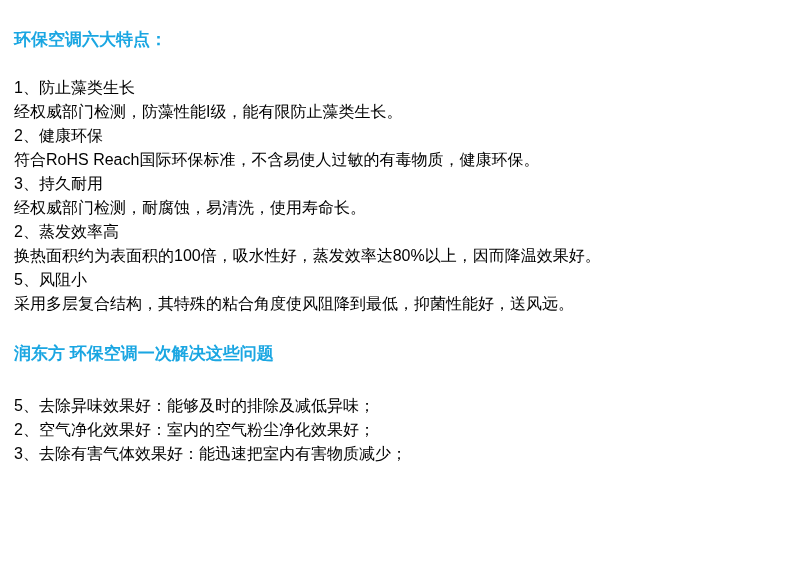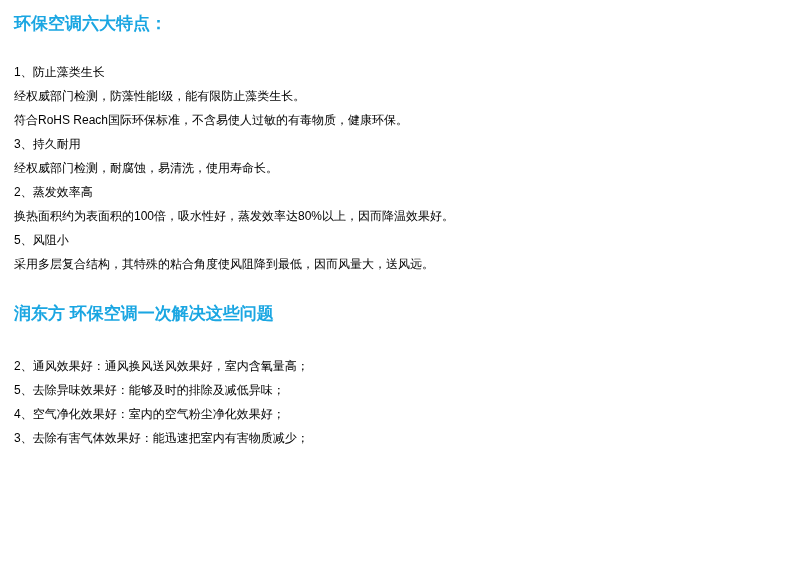--- a/index.html
+++ b/index.html
@@ -11,64 +11,65 @@
   }
   body {
     width: 811px;
     height: 568px;
     overflow: hidden;
     font-family: "Liberation Sans", sans-serif;
     color: var(--ink);
   }
   .page {
     padding: 12px 10px 0 14px;
+    margin-top: 16px;
   }
   .blue-heading {
     font-size: 17px;
     line-height: 20px;
     font-weight: bold;
     color: var(--accent);
     margin: 0;
   }
   .heading-first {
     margin: 2px 0 26px 0;
   }
   .heading-second {
     margin: 28px 0 30px 0;
   }
   .line {
-    font-size: 12px;
+    font-size: 16px;
     line-height: 24px;
     white-space: nowrap;
   }
   .feature-list, .problem-list {
     margin: 0;
   }
 </style>
 </head>
 <body>
 
 <div class="page">
 
   <h1 class="blue-heading heading-first">环保空调六大特点：</h1>
 
   <div class="feature-list">
     <div class="line">1、防止藻类生长</div>
     <div class="line">经权威部门检测，防藻性能I级，能有限防止藻类生长。</div>
+    <div class="line">2、健康环保</div>
     <div class="line">符合RoHS Reach国际环保标准，不含易使人过敏的有毒物质，健康环保。</div>
     <div class="line">3、持久耐用</div>
     <div class="line">经权威部门检测，耐腐蚀，易清洗，使用寿命长。</div>
     <div class="line">2、蒸发效率高</div>
     <div class="line">换热面积约为表面积的100倍，吸水性好，蒸发效率达80%以上，因而降温效果好。</div>
     <div class="line">5、风阻小</div>
-    <div class="line">采用多层复合结构，其特殊的粘合角度使风阻降到最低，因而风量大，送风远。</div>
+    <div class="line">采用多层复合结构，其特殊的粘合角度使风阻降到最低，抑菌性能好，送风远。</div>
   </div>
 
   <h2 class="blue-heading heading-second">润东方 环保空调一次解决这些问题</h2>
 
   <div class="problem-list">
-    <div class="line">2、通风效果好：通风换风送风效果好，室内含氧量高；</div>
     <div class="line">5、去除异味效果好：能够及时的排除及减低异味；</div>
-    <div class="line">4、空气净化效果好：室内的空气粉尘净化效果好；</div>
+    <div class="line">2、空气净化效果好：室内的空气粉尘净化效果好；</div>
     <div class="line">3、去除有害气体效果好：能迅速把室内有害物质减少；</div>
   </div>
 
 </div>
 
 </body></html>

